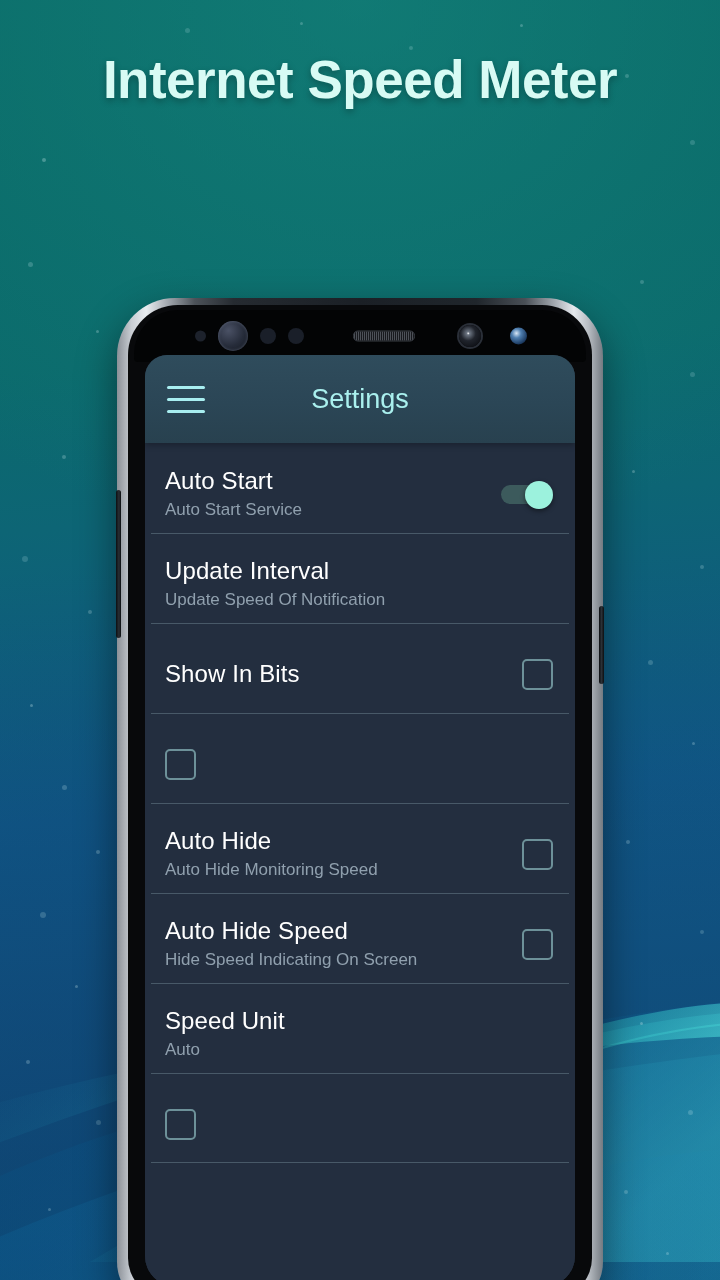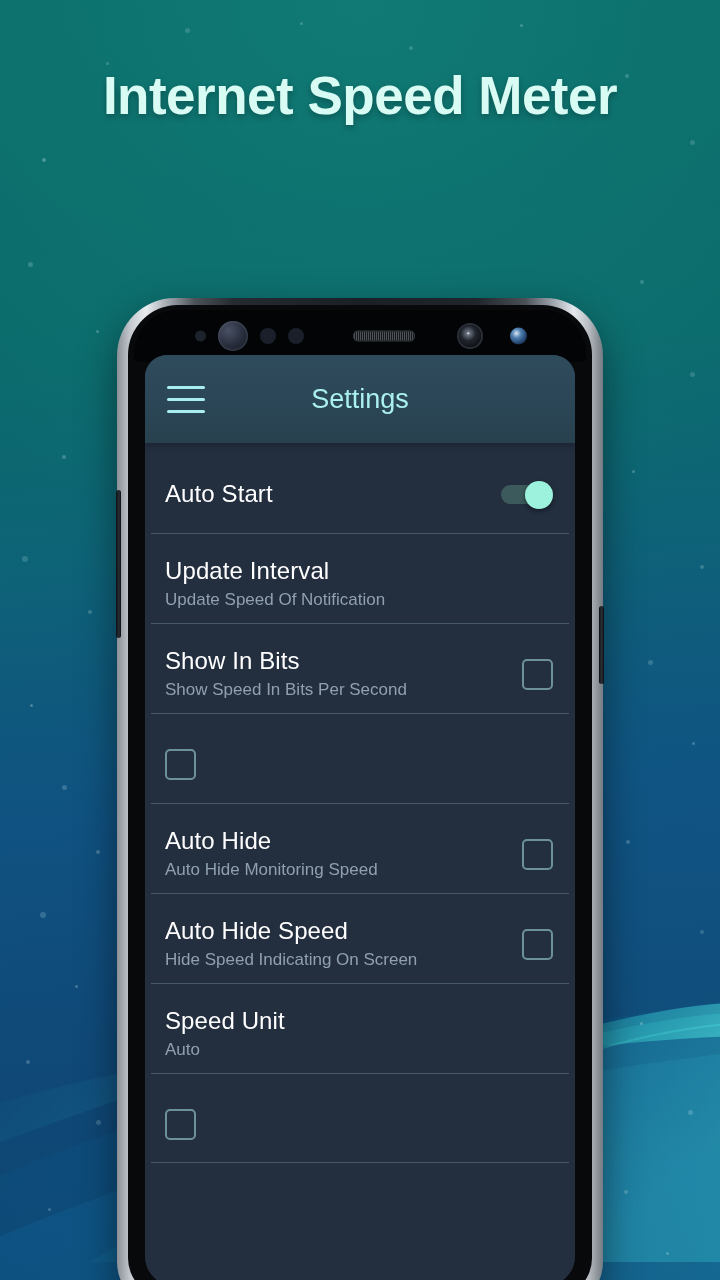--- a/index.html
+++ b/index.html
@@ -61,21 +61,21 @@
     text-align: center;
     padding: 0 18px;
     box-sizing: border-box;
   }
   .title {
     font-size: 53px;
     font-weight: bold;
     color: #d8fbf4;
     letter-spacing: -0.5px;
     line-height: 1.05;
-    margin: 16px;
+    margin: 0;
     text-shadow: 0 3px 7px rgba(0,0,0,0.28);
   }
   .subtitle {
     margin: 28px auto 0;
     font-size: 34px;
     font-weight: 300;
     color: #cdeff0;
     line-height: 1.6;
     max-width: 660px;
     text-shadow: 0 2px 5px rgba(0,0,0,0.2);
@@ -397,39 +397,39 @@
             <span></span>
         </div>
         <div class="appbar-title">Settings</div>
       </div>
 
       <div class="list">
 
         <div class="row">
           <div class="row-texts">
             <div class="row-title">Auto Start</div>
+            <div class="row-sub">Auto Start Service</div>
           </div>
           <div class="switch">
             <div class="switch-track"></div>
             <div class="switch-thumb"></div>
           </div>
         </div>
 
         <div class="row">
           <div class="row-texts">
             <div class="row-title">Update Interval</div>
             <div class="row-sub">Update Speed Of Notification</div>
           </div>
           <div class="control-spacer"></div>
         </div>
 
         <div class="row">
           <div class="row-texts">
             <div class="row-title">Show In Bits</div>
-            <div class="row-sub">Show Speed In Bits Per Second</div>
           </div>
           <div class="checkbox"></div>
         </div>
 
         <div class="row">
           <div class="checkbox"></div>
         </div>
 
         <div class="row">
           <div class="row-texts">

